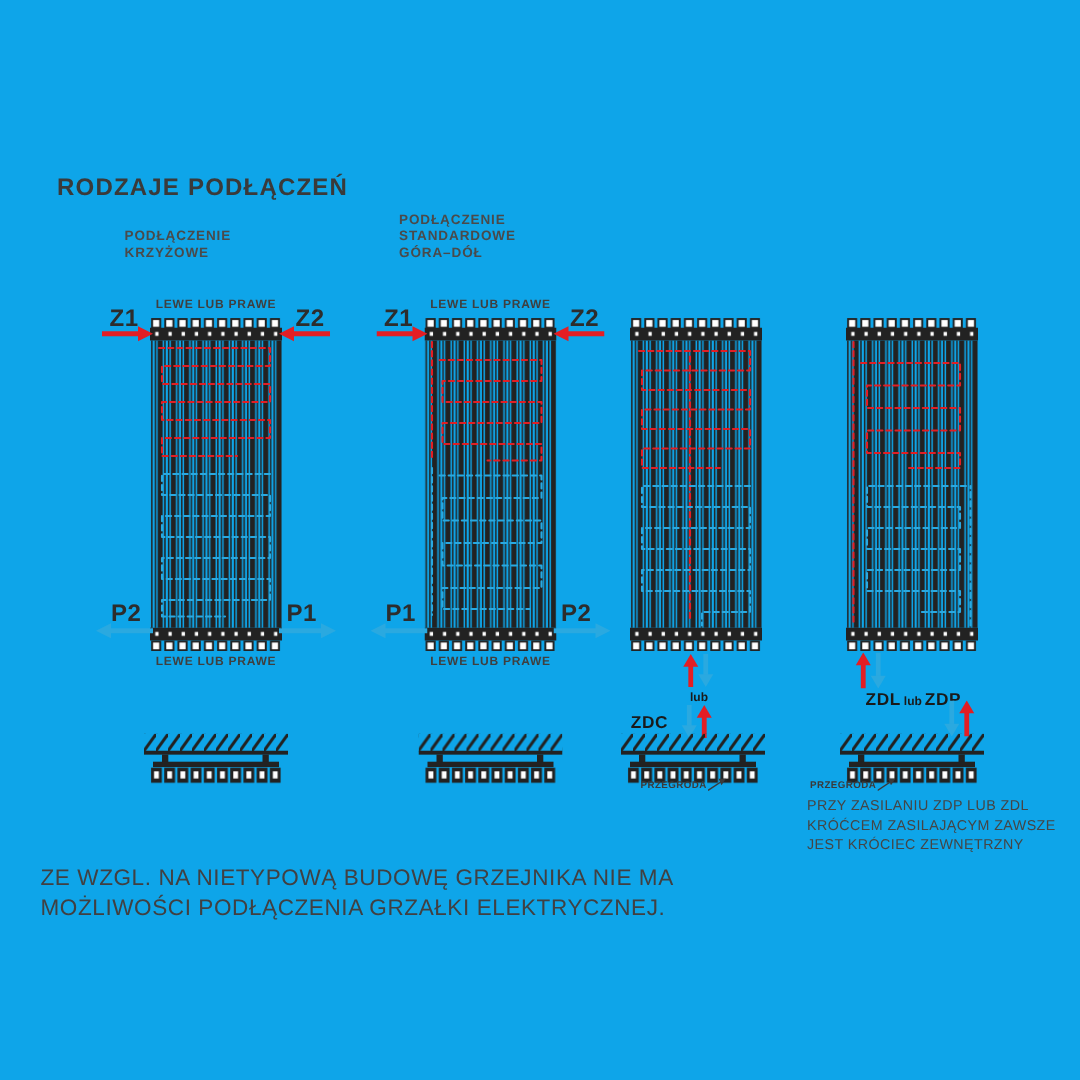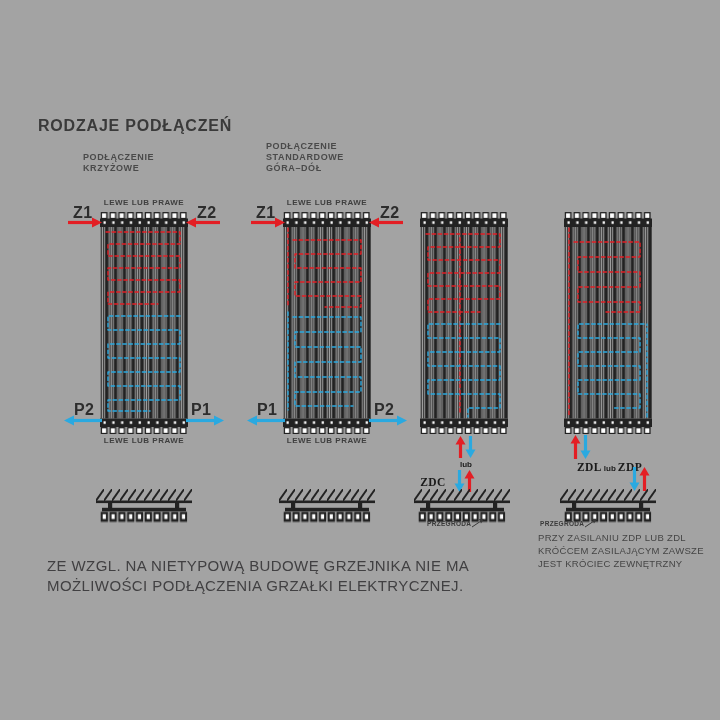--- a/index.html
+++ b/index.html
@@ -1,24 +1,24 @@
 <!DOCTYPE html>
 <html><head>
 <meta charset="utf-8">
 <style>
   html,body{margin:0;padding:0;background:#fff;}
-  .canvas{position:relative;width:720px;height:720px;background:#a3a3a3;overflow:hidden;
+  .canvas{position:relative;width:720px;height:720px;background:#0ea5e9;overflow:hidden;
           font-family:"Liberation Sans",sans-serif;color:#3f3f3f;}
   .abs{position:absolute;}
   .title{font-size:16px;font-weight:700;letter-spacing:0.8px;color:#3a3a3a;}
   .colhead{font-size:9px;font-weight:600;letter-spacing:0.6px;color:#4a4a4a;
            text-align:left;line-height:11px;}
   .smalllbl{font-size:8px;font-weight:600;letter-spacing:0.5px;color:#3f3f3f;text-align:center;}
   .port{font-size:16px;font-weight:600;letter-spacing:0.4px;color:#2d2d2d;}
-  .boldlbl{font-size:11.5px;font-weight:700;color:#1a1a1a;letter-spacing:0.4px;font-family:Liberation Serif, serif;}
+  .boldlbl{font-size:11.5px;font-weight:700;color:#1a1a1a;letter-spacing:0.4px;}
   .lub{font-size:8px;font-weight:700;color:#1a1a1a;}
   .przeg{font-size:6.5px;font-weight:600;letter-spacing:0.3px;color:#3a3a3a;display:flex;align-items:center;gap:1px;}
   .note3{font-size:9.5px;font-weight:500;letter-spacing:0.3px;color:#454545;line-height:13px;}
   .footer{font-size:15px;font-weight:500;letter-spacing:0.4px;color:#414042;line-height:19.5px;}
   .red{color:#e31e24;}
   .blue{color:#2aa9e0;}
   .flow{fill:none;stroke-width:1.4;stroke-dasharray:3.5 2.6;stroke-linejoin:round;stroke-linecap:round;}
   .flow.r{stroke:#e31e24;}
   .flow.b{stroke:#2aa9e0;}
   svg{display:block;}
@@ -224,18 +224,18 @@
       <line x1="0" y1="8" x2="9" y2="2" stroke="#3a3a3a" stroke-width="1"></line>
         <polygon points="7,0 12,0 9,4.5" fill="#3a3a3a"></polygon>
     </svg>
   </div>
   <div class="abs note3" style="left:538px;top:531px;width:185px;">
     <span style="display:block">PRZY ZASILANIU ZDP LUB ZDL</span>
     <span style="display:block">KRÓĆCEM ZASILAJĄCYM ZAWSZE</span>
     <span style="display:block">JEST KRÓCIEC ZEWNĘTRZNY</span>
   </div>
 
-  <div class="abs footer" style="left:27px;top:556px;width:440px;margin-left:20px;">
+  <div class="abs footer" style="left:27px;top:576px;width:440px;">
     <span style="display:block">ZE WZGL. NA NIETYPOWĄ BUDOWĘ GRZEJNIKA NIE MA</span>
     <span style="display:block">MOŻLIWOŚCI PODŁĄCZENIA GRZAŁKI ELEKTRYCZNEJ.</span>
   </div>
 
 </div>
 
 </body></html>

